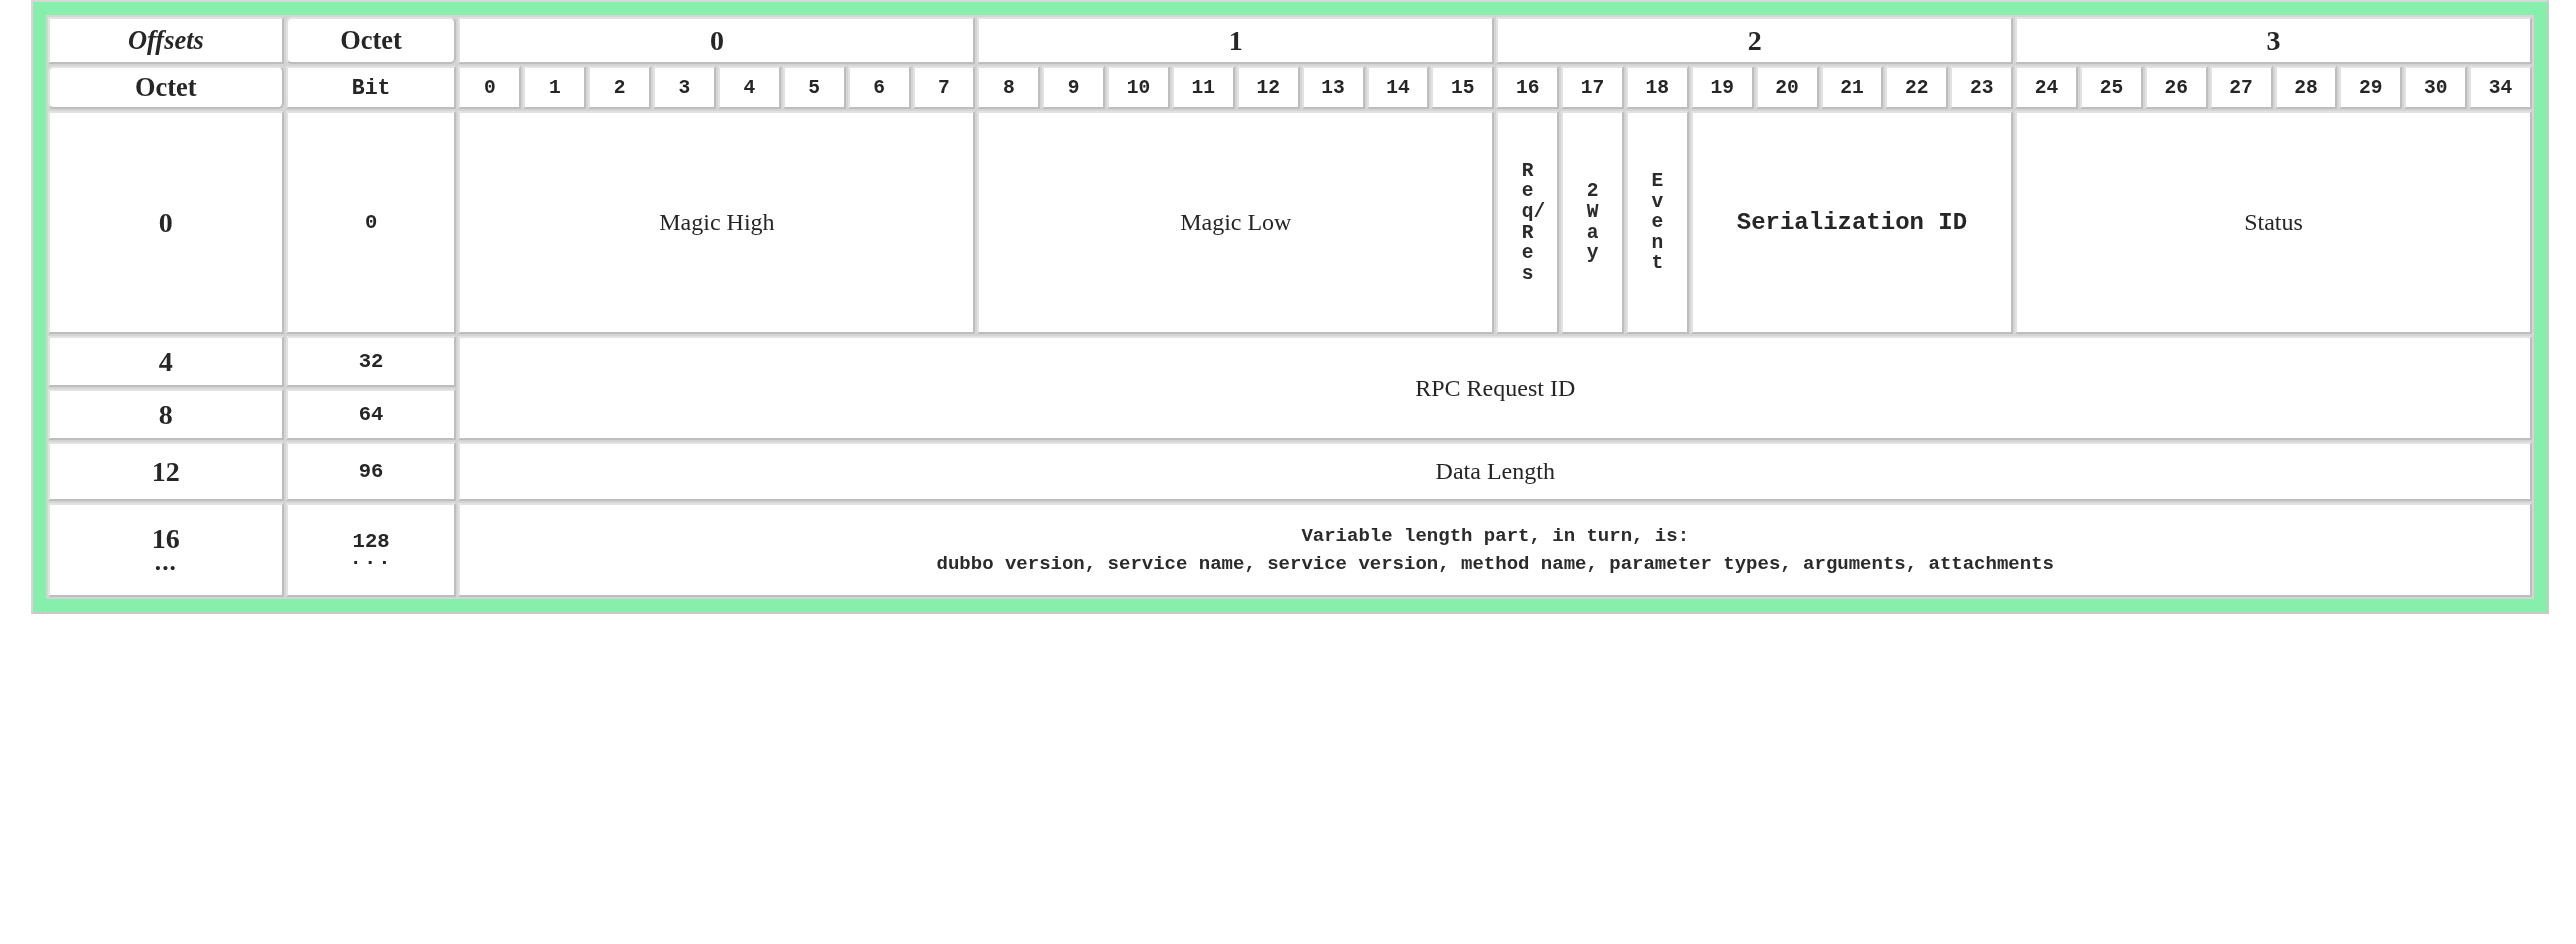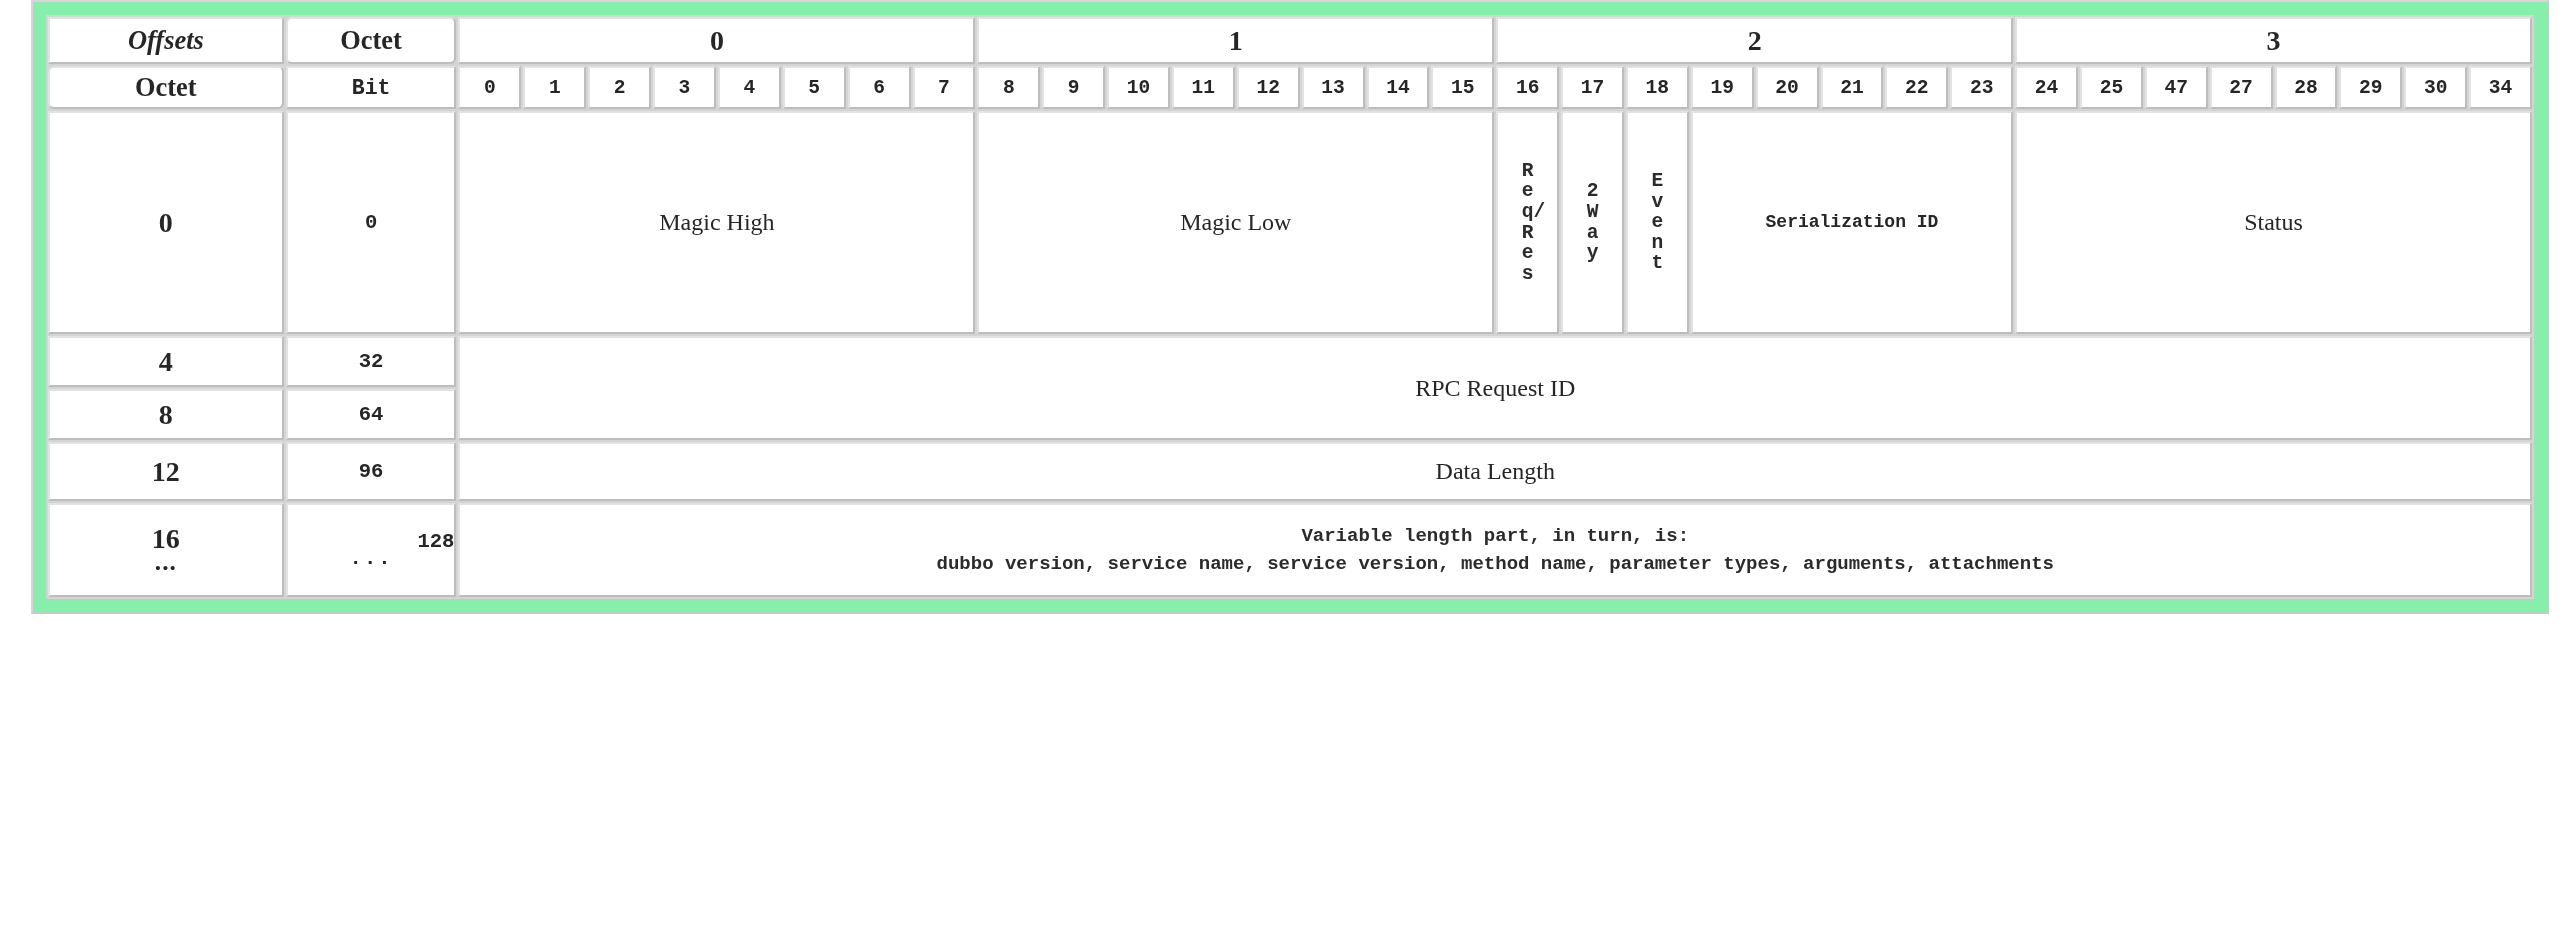--- a/index.html
+++ b/index.html
@@ -105,21 +105,20 @@
   
   .off-octet {
     font-family: "Liberation Serif", serif;
     font-weight: bold;
     font-size: 28px;
   }
   .off-bit {
     font-family: "Liberation Mono", monospace;
     font-weight: bold;
     font-size: 20.6px;
-    text-align: right;
   }
   .off-sub {
     display: block;
     line-height: 0.85;
   }
   .ellip-serif {
     font-family: "Liberation Serif", serif;
     font-weight: bold;
     font-size: 25.4px;
     letter-spacing: 1px;
@@ -134,21 +133,21 @@
   
   .field-serif {
     font-family: "Liberation Serif", serif;
     font-size: 24px;
     font-weight: 400;
     color: #2b2b2b;
     margin-left: 25px;
   }
   .field-mono {
     font-family: "Liberation Mono", monospace;
-    font-size: 18px;
+    font-size: 24px;
     font-weight: bold;
     color: #2b2b2b;
     line-height: 1.25;
   }
   .field-vert {
     font-family: "Liberation Mono", monospace;
     font-size: 19.6px;
     font-weight: bold;
     color: #2b2b2b;
     line-height: 1.05;
@@ -216,21 +215,21 @@
           <td class="bitnum">16</td>
           <td class="bitnum">17</td>
           <td class="bitnum">18</td>
           <td class="bitnum">19</td>
           <td class="bitnum">20</td>
           <td class="bitnum">21</td>
           <td class="bitnum">22</td>
           <td class="bitnum">23</td>
           <td class="bitnum">24</td>
           <td class="bitnum">25</td>
-          <td class="bitnum">47</td>
+          <td class="bitnum">26</td>
           <td class="bitnum">27</td>
           <td class="bitnum">28</td>
           <td class="bitnum">29</td>
           <td class="bitnum">30</td>
           <td class="bitnum">34</td>
         </tr>
 
         <tr class="row-main">
           <td class="off-octet">0</td>
           <td class="off-bit">0</td>

